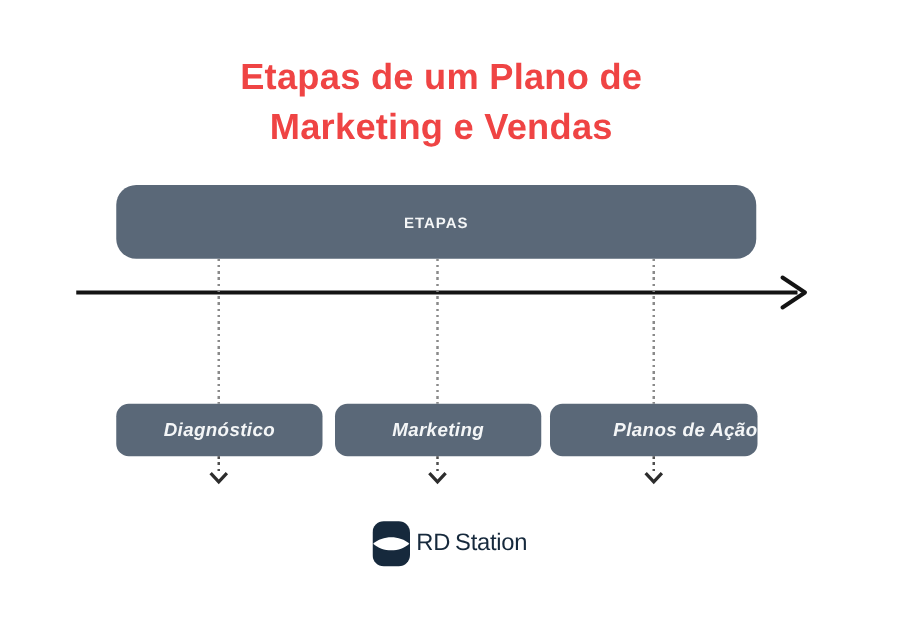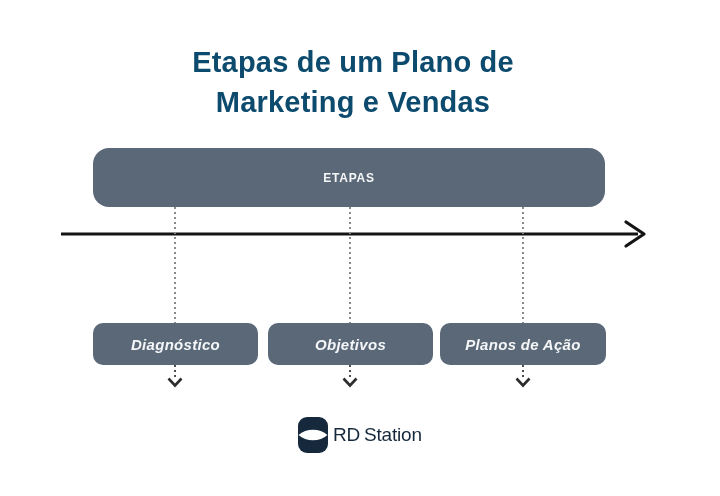--- a/index.html
+++ b/index.html
@@ -15,21 +15,21 @@
   
   .title {
     position: absolute;
     left: 0;
     top: 42px;
     width: 706px;
     text-align: center;
     font-size: 29px;
     line-height: 40px;
     font-weight: 700;
-    color: #0c4a6e;
+    color: #ef4444;
     letter-spacing: 0.2px;
   }
 
   
   .etapas-box {
     position: absolute;
     left: 93px;
     top: 148px;
     width: 512px;
     height: 59px;
@@ -76,21 +76,21 @@
     align-items: center;
     justify-content: center;
     color: #f4f6f7;
     font-size: 15px;
     font-weight: 700;
     letter-spacing: 0.3px;
     font-style: italic;
   }
   .stage-1 { left: 93px;  width: 165px; }
   .stage-2 { left: 268px; width: 165px; }
-  .stage-3 { left: 440px; width: 166px; }
+  .stage-3 { left: 440px; width: 166px; justify-content: flex-end; }
 
   
   .down-dotted {
     position: absolute;
     top: 365px;
     height: 13px;
     width: 2px;
     background-image: repeating-linear-gradient(to bottom, #4f4f4f 0 2px, transparent 2px 5px);
   }
   .dd-1 { left: 174px; }
@@ -147,21 +147,21 @@
   </svg>
 
   <div class="vline vline-1"></div>
   <div class="vline vline-2"></div>
   <div class="vline vline-3"></div>
 
   <div class="stage stage-1">
     <span>Diagnóstico</span>
   </div>
   <div class="stage stage-2">
-    <span>Objetivos</span>
+    <span>Marketing</span>
   </div>
   <div class="stage stage-3">
     <span>Planos de Ação</span>
   </div>
 
   <div class="down-dotted dd-1"></div>
   <div class="down-dotted dd-2"></div>
   <div class="down-dotted dd-3"></div>
 
   <svg class="down-chevron dc-1" viewBox="0 0 16 11" xmlns="http://www.w3.org/2000/svg">

